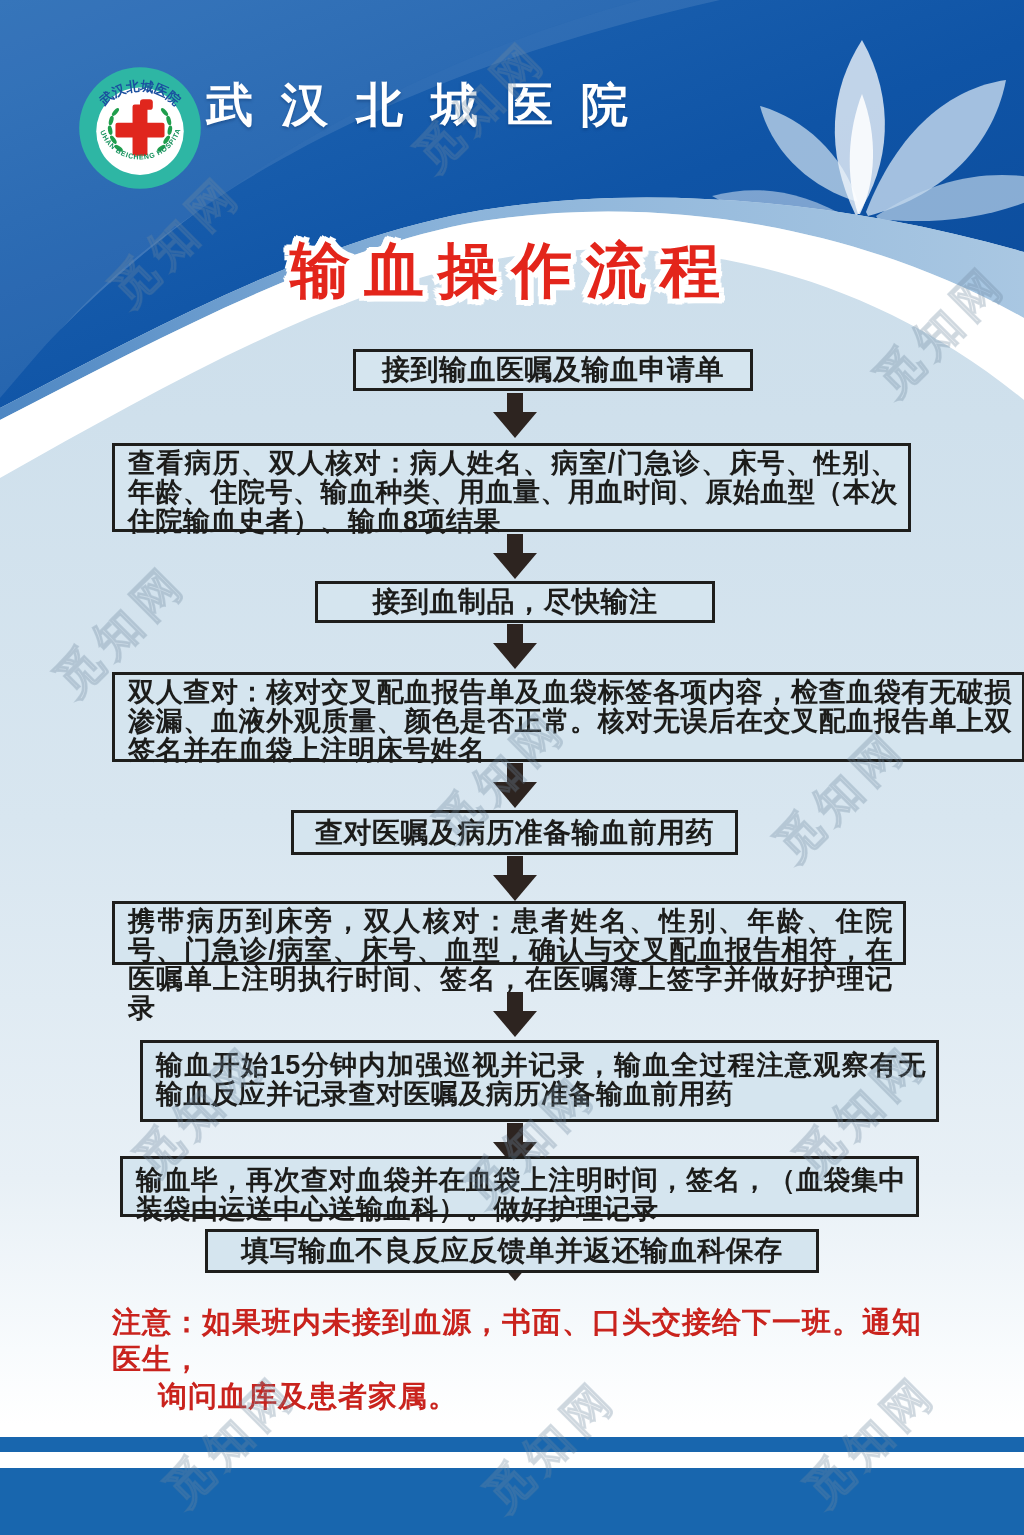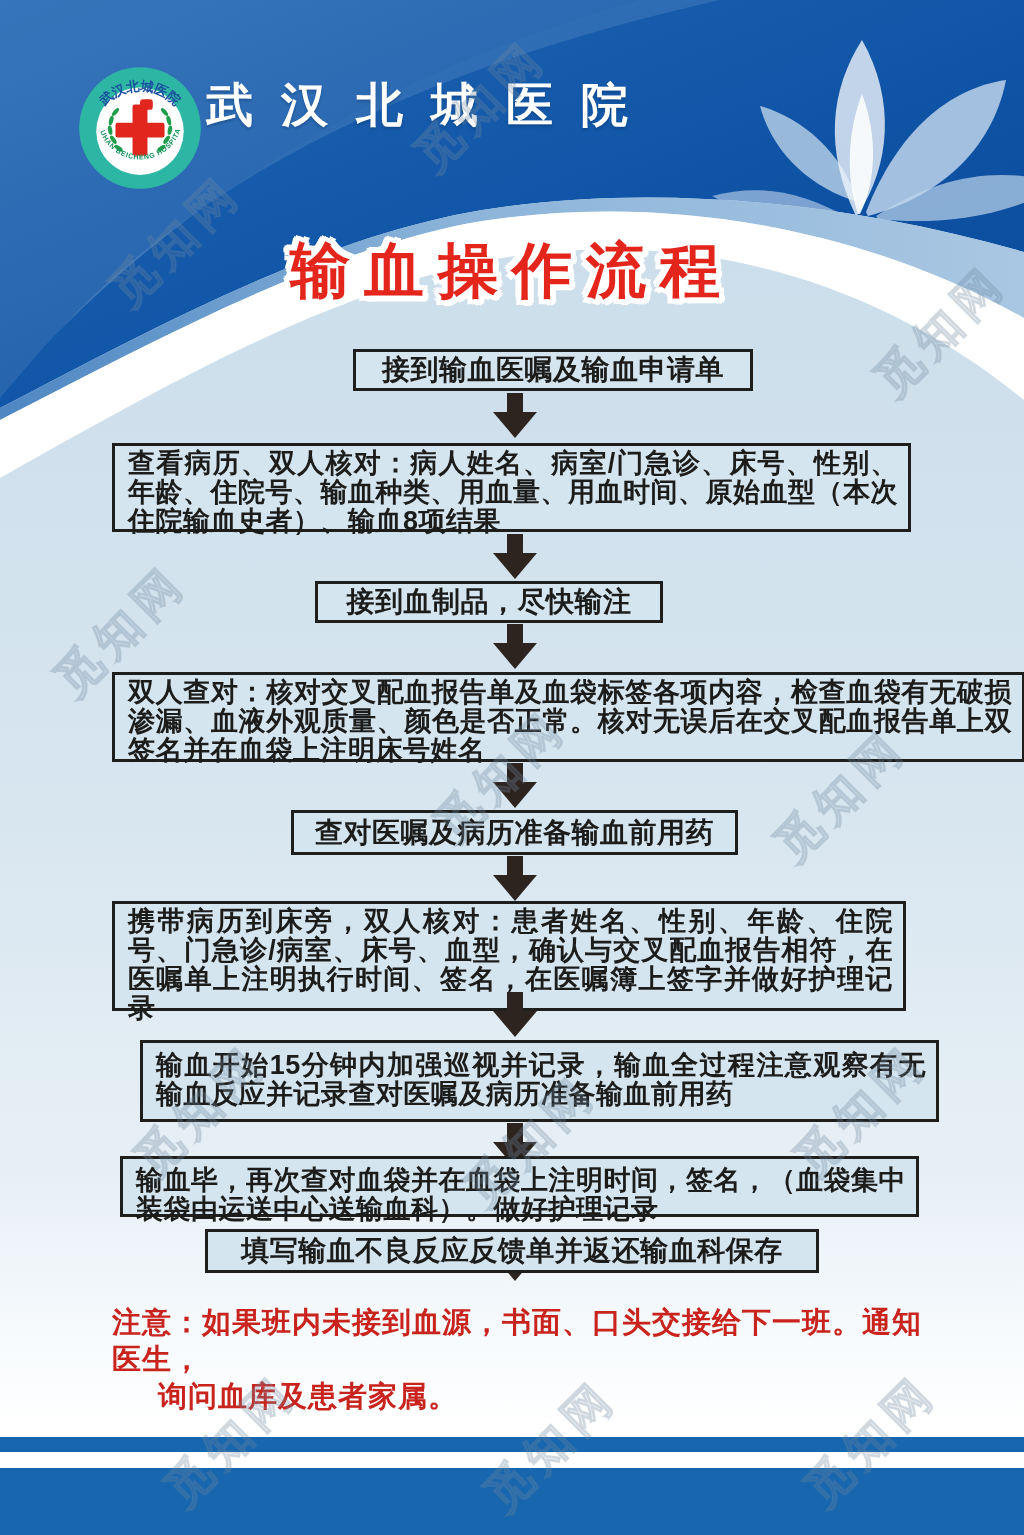--- a/index.html
+++ b/index.html
@@ -137,39 +137,39 @@
         <div class="stem"></div>
         <div class="head"></div>
       </div>
 
     <div class="box wide" style="left:112px;top:443px;width:799px;height:89px;">查看病历、双人核对：病人姓名、病室/门急诊、床号、性别、年龄、住院号、输血种类、用血量、用血时间、原始血型（本次住院输血史者）、输血8项结果</div>
     <div class="arrow" style="left:493px;top:534px;">
         <div class="stem"></div>
         <div class="head"></div>
       </div>
 
-    <div class="box narrow" style="left:315px;top:581px;width:348px;height:42px;">接到血制品，尽快输注</div>
+    <div class="box narrow" style="left:315px;top:581px;width:400px;height:42px;">接到血制品，尽快输注</div>
     <div class="arrow" style="left:493px;top:624px;">
         <div class="stem"></div>
         <div class="head"></div>
       </div>
 
     <div class="box wide" style="left:112px;top:672px;width:913px;height:90px;">双人查对：核对交叉配血报告单及血袋标签各项内容，检查血袋有无破损渗漏、血液外观质量、颜色是否正常。核对无误后在交叉配血报告单上双签名并在血袋上注明床号姓名</div>
     <div class="arrow" style="left:493px;top:763px;">
         <div class="stem"></div>
         <div class="head"></div>
       </div>
 
     <div class="box narrow" style="left:291px;top:810px;width:447px;height:45px;">查对医嘱及病历准备输血前用药</div>
     <div class="arrow" style="left:493px;top:856px;">
         <div class="stem"></div>
         <div class="head"></div>
       </div>
 
-    <div class="box wide" style="left:112px;top:901px;width:794px;height:110px;">携带病历到床旁，双人核对：患者姓名、性别、年龄、住院号、门急诊/病室、床号、血型，确认与交叉配血报告相符，在医嘱单上注明执行时间、签名，在医嘱簿上签字并做好护理记录</div>
+    <div class="box wide" style="left:112px;top:901px;width:794px;height:64px;">携带病历到床旁，双人核对：患者姓名、性别、年龄、住院号、门急诊/病室、床号、血型，确认与交叉配血报告相符，在医嘱单上注明执行时间、签名，在医嘱簿上签字并做好护理记录</div>
     <div class="arrow" style="left:493px;top:992px;">
         <div class="stem"></div>
         <div class="head"></div>
       </div>
 
     <div class="box wide" style="left:112px;top:1040px;width:799px;height:82px;padding-top:8px;margin-left:28px;">输血开始15分钟内加强巡视并记录，输血全过程注意观察有无输血反应并记录查对医嘱及病历准备输血前用药</div>
     <div class="arrow" style="left:493px;top:1123px;">
         <div class="stem"></div>
         <div class="head"></div>
       </div>

